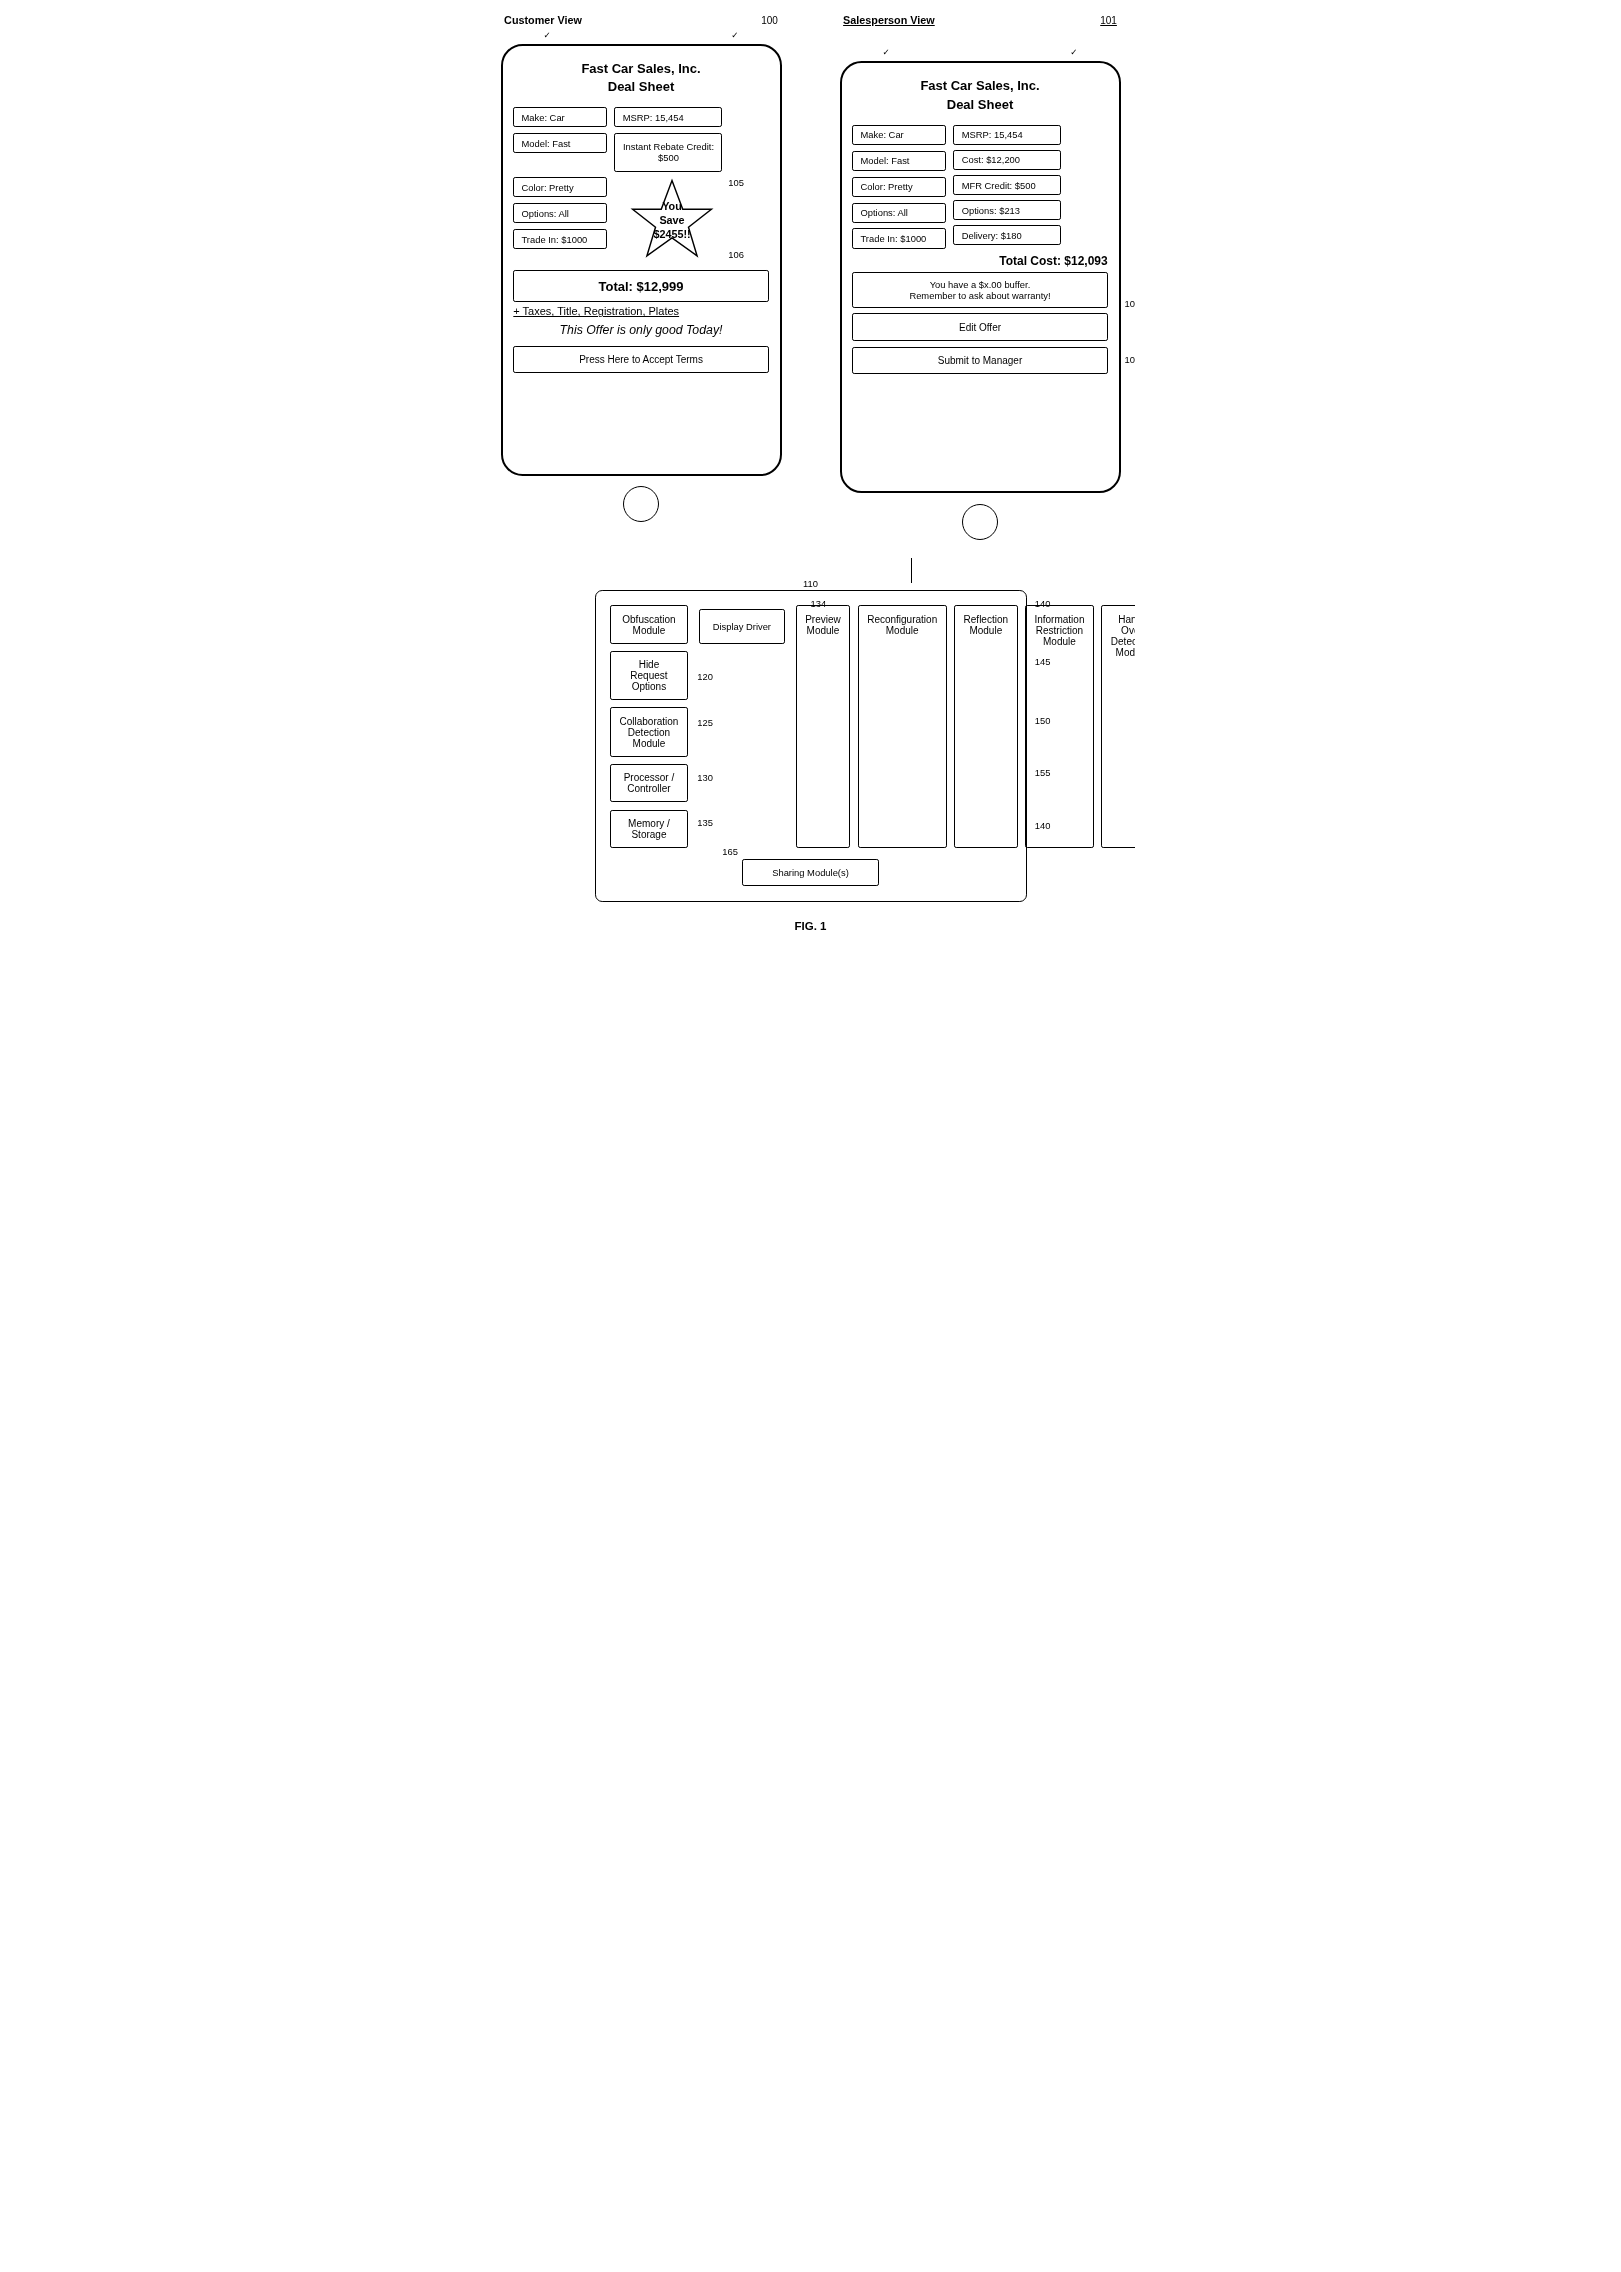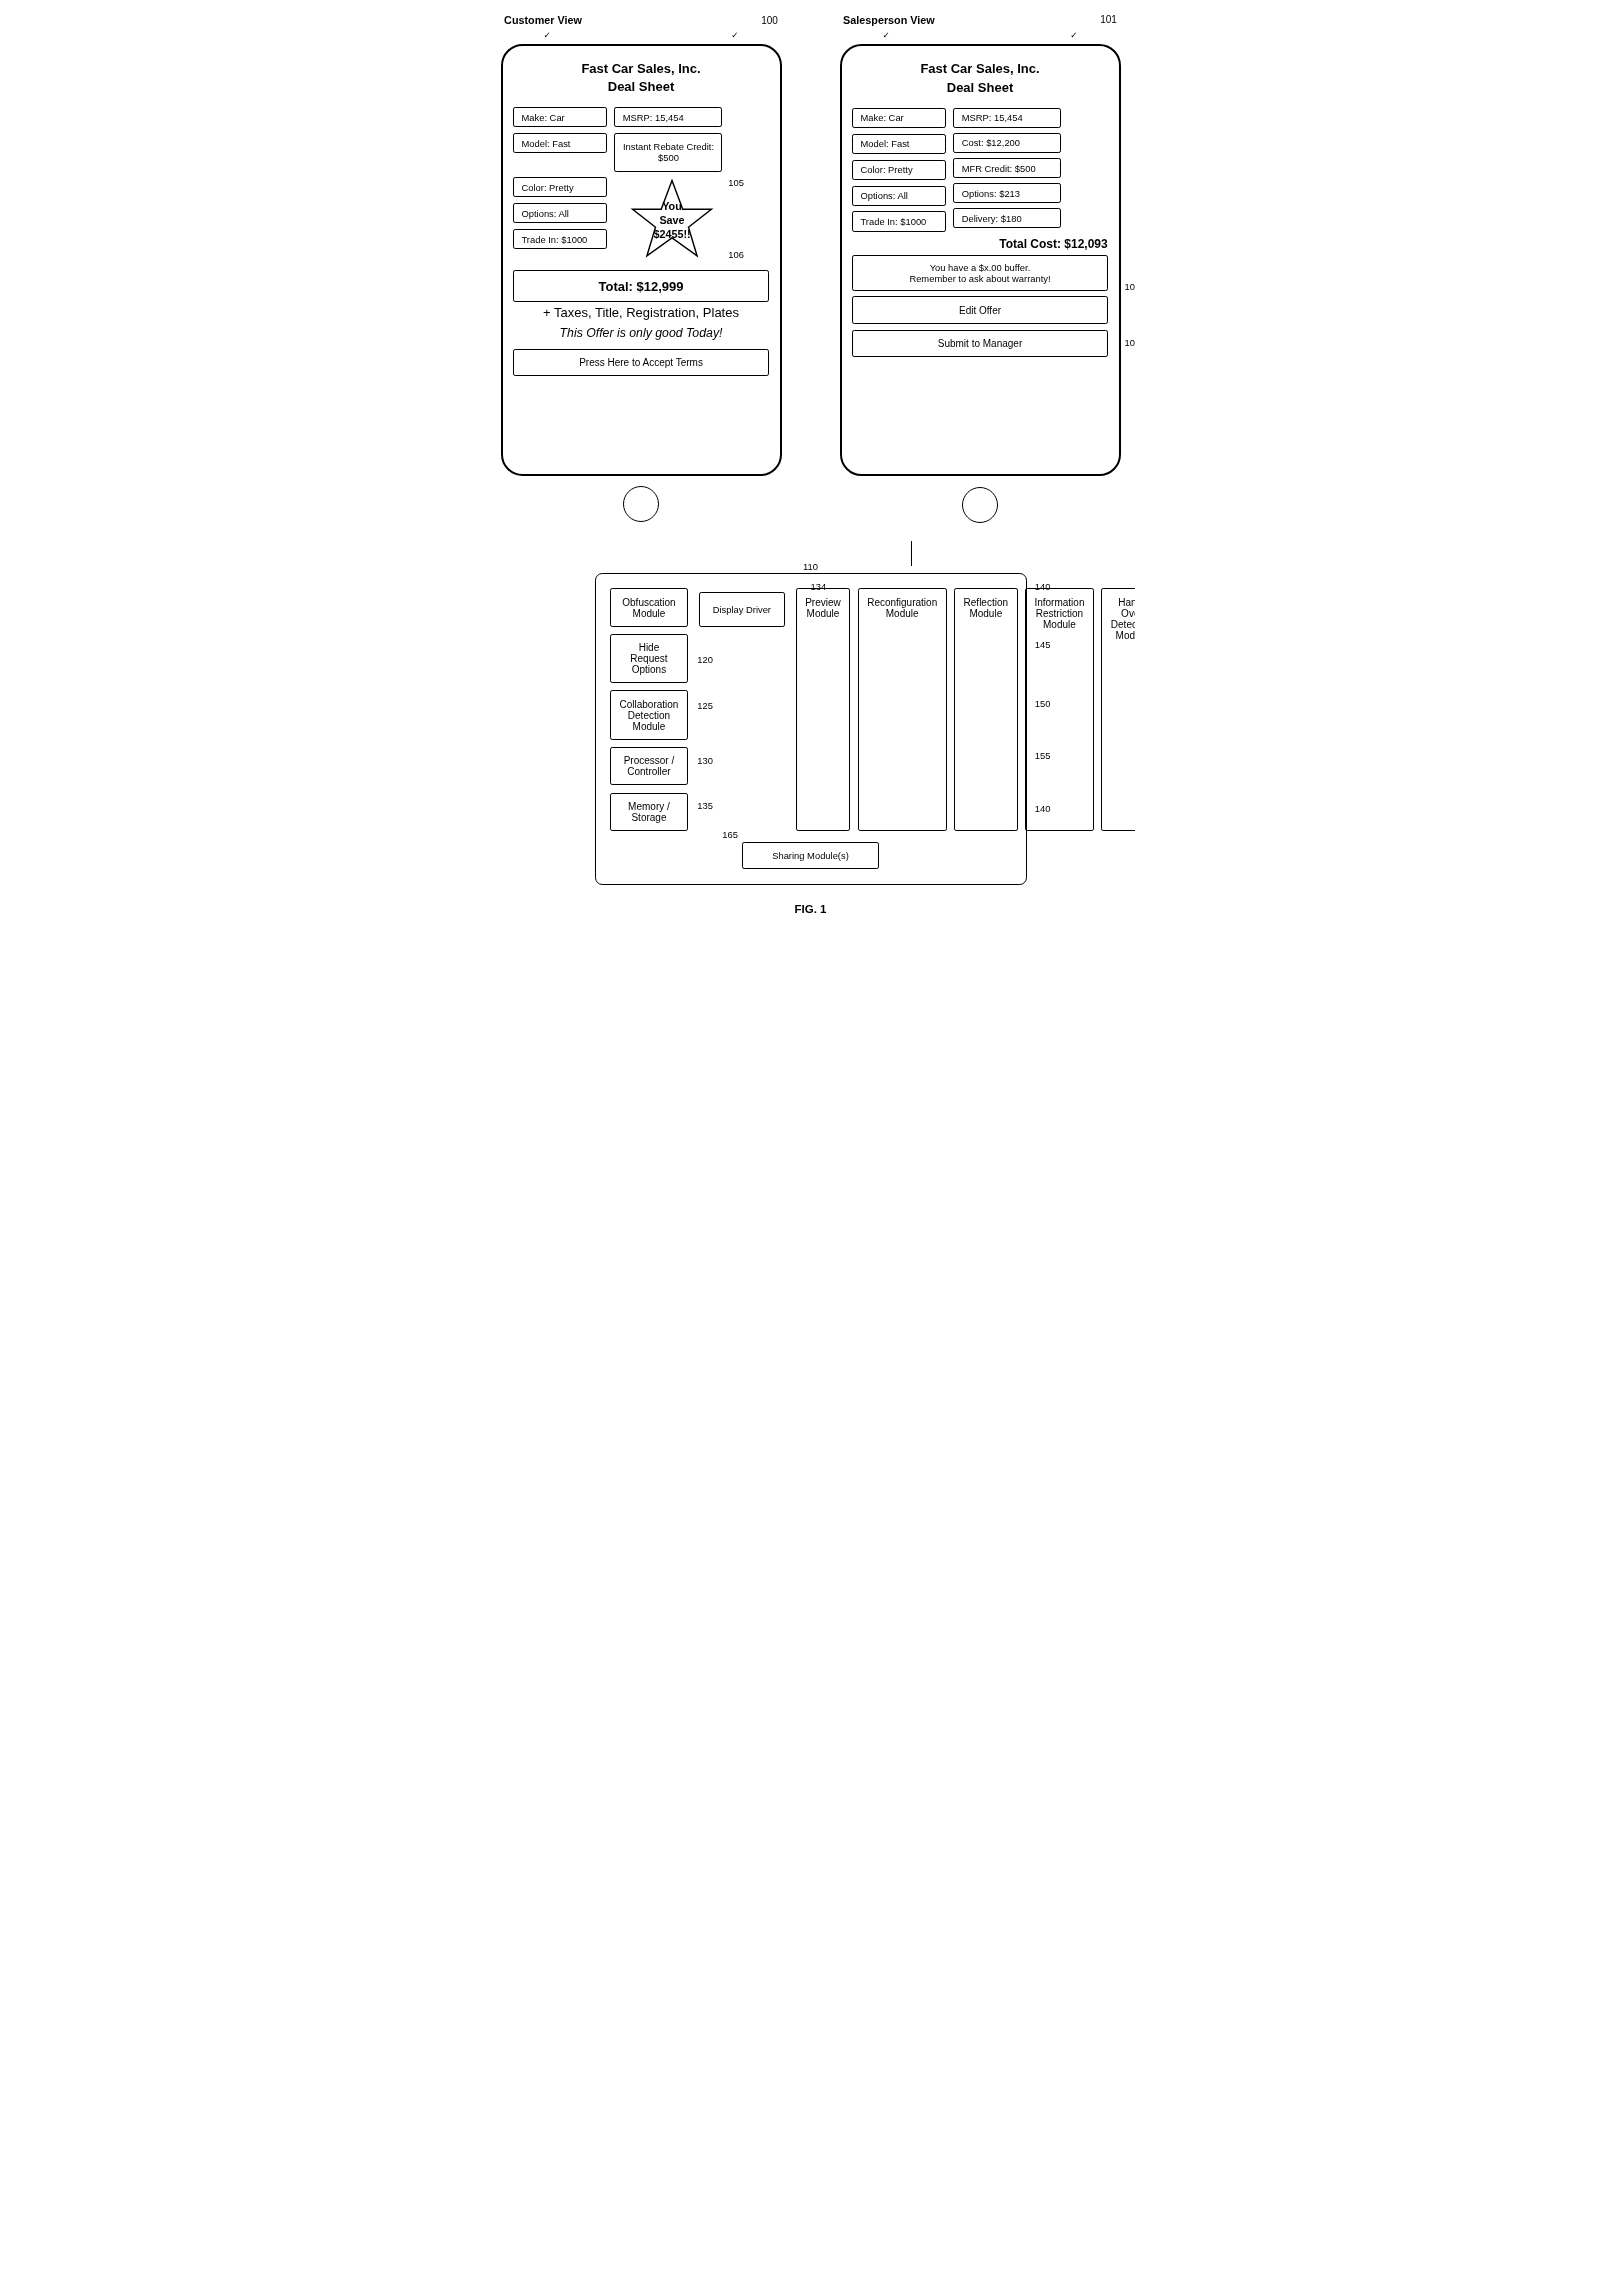--- a/index.html
+++ b/index.html
@@ -80,23 +80,23 @@
       border: 1.8px solid #000;
       padding: 7.2px;
       text-align: center;
       font-weight: bold;
       font-size: 13px;
       border-radius: 2.2px;
       margin: 7.2px 0 3.6px 0;
     }
 
     .taxes-text {
-      font-size: 13px;
-      text-align: center;
+      font-size: 11px;
       margin-bottom: 5.8px;
+      text-decoration: underline;
     }
 
     .offer-text {
       font-size: 12.3px;
       text-align: center;
       font-style: italic;
       margin-bottom: 8.6px;
     }
 
     .accept-button {
@@ -314,21 +314,21 @@
           <span>Total: $12,999</span>
         </div>
         <div class="taxes-text">+ Taxes, Title, Registration, Plates</div>
         <div class="offer-text">This Offer is only good Today!</div>
         <button class="accept-button">Press Here to Accept Terms</button>
       </div>
       <div class="home-button"></div>
     </div>
 
     <div class="phone-container">
-      <div class="view-label-num" style="display:flex;justify-content:space-between;align-items:flex-start;margin-bottom:4px;">
+      <div class="view-label-num" style="display:flex;justify-content:space-between;align-items:flex-end;margin-bottom:21px;text-decoration:underline;">
         <span style="font-weight:bold;font-size:10.8px;">Salesperson View</span>
         <span style="font-size:10px;">101</span>
       </div>
 
       <div style="display:flex;justify-content:space-between;padding:0 43px;margin-bottom:3.6px;">
         <span style="font-size:8.6px;">✓</span>
         <span style="font-size:8.6px;">✓</span>
       </div>
 
       <div class="phone-frame" style="position:relative;">

